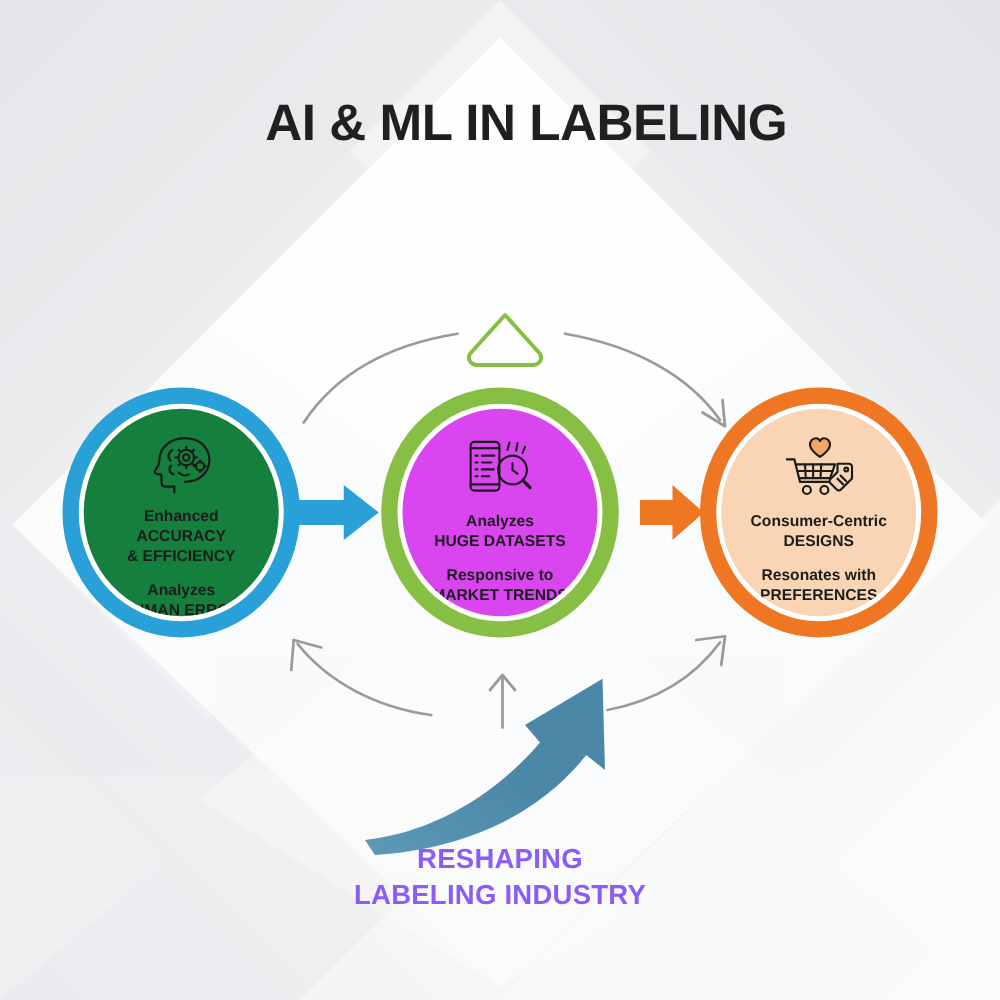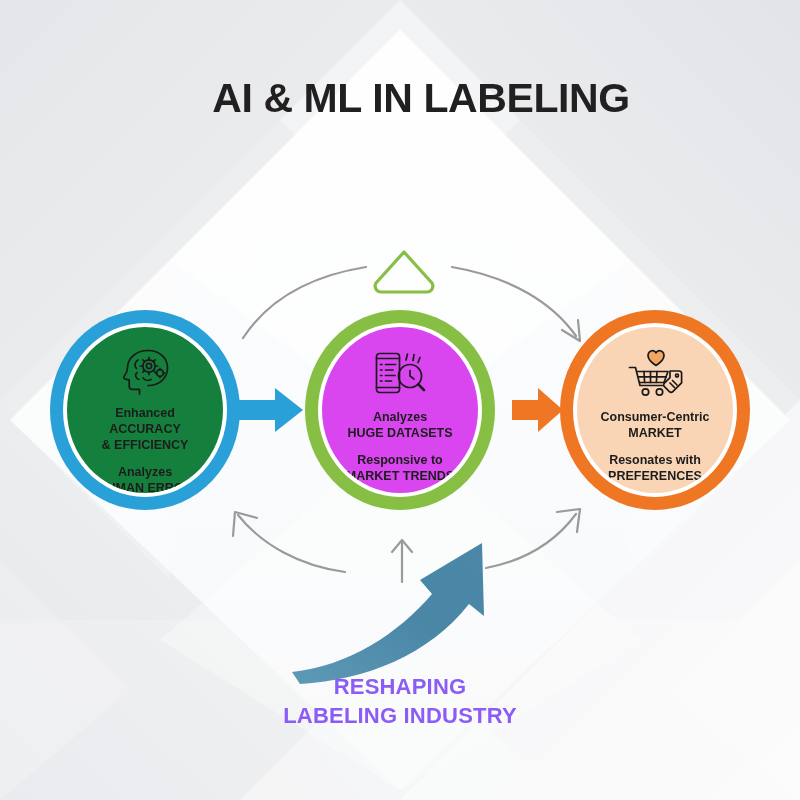--- a/index.html
+++ b/index.html
@@ -368,21 +368,21 @@
                      L 38.4 37.6
                      A 2.4 2.4 0 0 1 38.4 34.2
                      L 44.0 28.6 Z"></path>
             <circle cx="51.0" cy="26.6" r="1.5"></circle>
             <path d="M 44.0 34.0 L 48.5 38.5 M 46.5 31.5 L 51.0 36.0"></path>
           </g>
         </svg>
       </div>
       <div class="node-text">
         <span class="t-line">Consumer-Centric</span>
-        <span class="t-line">MARKET</span>
+        <span class="t-line">DESIGNS</span>
         <div class="t-gap"></div>
         <span class="t-line">Resonates with</span>
         <span class="t-line">PREFERENCES</span>
       </div>
     </div>
   </div>
 
   <div class="caption">
     <span class="ln">RESHAPING</span>
     <span class="ln">LABELING INDUSTRY</span>

